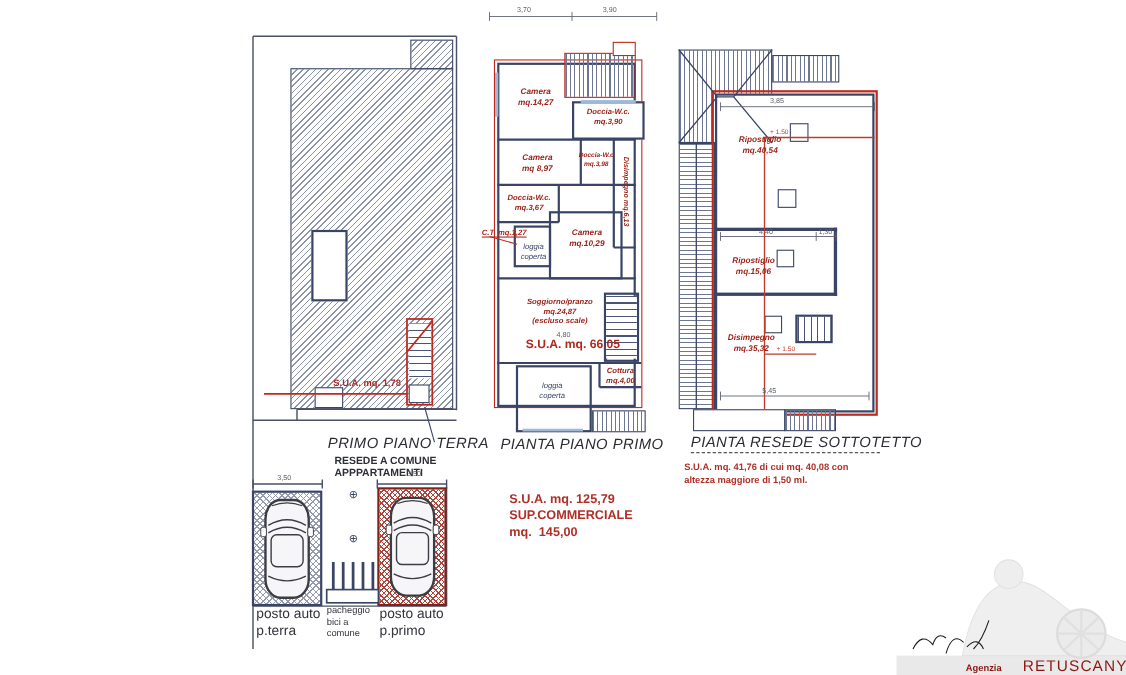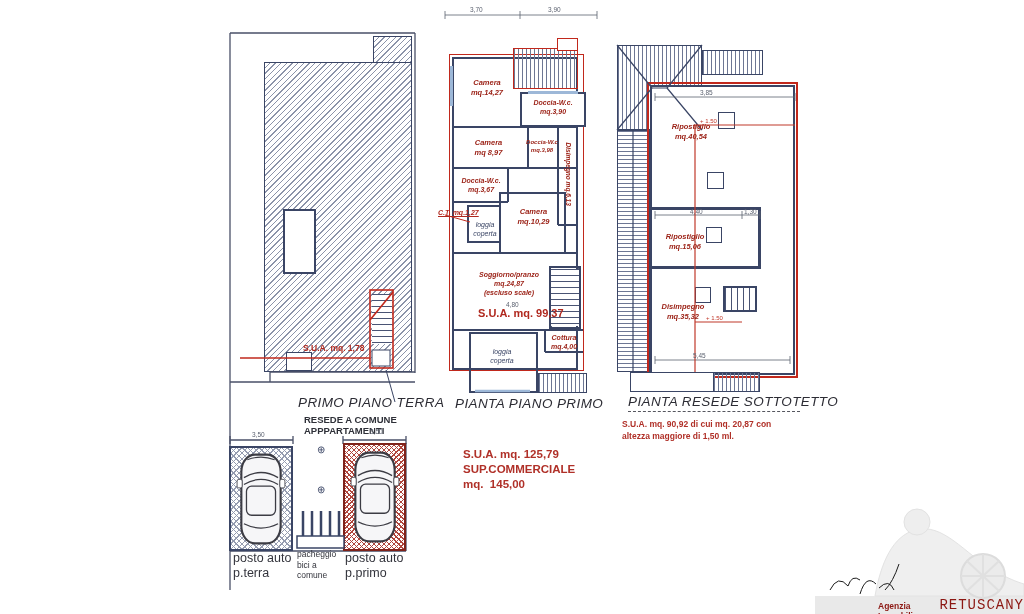--- a/index.html
+++ b/index.html
@@ -157,21 +157,21 @@
   <div class="rlabel" style="left:455px;top:176px;width:52px;font-size:7px">Doccia-W.c.
 mq.3,67</div>
   <div class="redtext" style="left:438px;top:209px;font-size:7px;font-style:italic;text-decoration:underline">C.T. mq.1,27</div>
   <div class="dlabel" style="left:469px;top:220px;width:32px">loggia
 coperta</div>
   <div class="rlabel" style="left:511px;top:207px;width:45px">Camera
 mq.10,29</div>
   <div class="rlabel" style="left:473px;top:270px;width:72px;font-size:7px">Soggiorno/pranzo
 mq.24,87
 (escluso scale)</div>
-  <div class="redtext" style="left:478px;top:307px;font-size:11px;white-space:nowrap">S.U.A. mq. 99,37</div>
+  <div class="redtext" style="left:478px;top:307px;font-size:11px;white-space:nowrap">S.U.A. mq. 66,05</div>
   <div class="rlabel" style="left:543px;top:333px;width:42px;font-size:7px">Cottura
 mq.4,00</div>
   <div class="dlabel" style="left:486px;top:347px;width:32px">loggia
 coperta</div>
 
   <div class="title" style="left:455px;top:396px">PIANTA PIANO PRIMO</div>
   <div class="redtext" style="left:463px;top:447px;font-size:11.5px;color:#b03028;line-height:1.3">S.U.A. mq. 125,79
 SUP.COMMERCIALE
 mq.&nbsp;&nbsp;145,00</div>
 
@@ -218,21 +218,21 @@
   <div class="abs" style="left:700px;top:118px;font-size:6px;color:#c0392b">+ 1.50</div>
   <div class="abs" style="left:706px;top:315px;font-size:6px;color:#c0392b">+ 1.50</div>
 
   <div class="dim" style="left:700px;top:89px">3,85</div>
   <div class="dim" style="left:690px;top:208px">4,40</div>
   <div class="dim" style="left:744px;top:208px">1,30</div>
   <div class="dim" style="left:693px;top:352px">5,45</div>
 
   <div class="title" style="left:628px;top:394px">PIANTA RESEDE SOTTOTETTO</div>
   <div class="abs" style="left:628px;top:411px;width:172px;height:0;border-top:1px dashed #55565e"></div>
-  <div class="redtext" style="left:622px;top:419px;font-size:8.5px;color:#b03028;line-height:1.4">S.U.A. mq. 90,92 di cui mq. 20,87 con
+  <div class="redtext" style="left:622px;top:419px;font-size:8.5px;color:#b03028;line-height:1.4">S.U.A. mq. 41,76 di cui mq. 40,08 con
 altezza maggiore di 1,50 ml.</div>
 
   <svg style="left:815px;top:470px" width="209" height="144" viewBox="0 0 209 144">
     <rect x="0" y="126" width="209" height="18" fill="#e9e9e9"></rect>
     <path d="M60,126 C66,92 78,66 100,60 C128,52 150,84 178,100 C192,108 202,112 209,114 L209,126 Z" fill="#efefef" stroke="#e3e3e3" stroke-width="1"></path>
     <circle cx="102" cy="52" r="13" fill="#eeeeee" stroke="#e2e2e2"></circle>
     <circle cx="168" cy="106" r="22" fill="#ebebeb" stroke="#dcdcdc" stroke-width="2"></circle>
     <g stroke="#e0e0e0" stroke-width="2">
       <line x1="146" y1="106" x2="190" y2="106"></line>
       <line x1="168" y1="84" x2="168" y2="128"></line>
@@ -241,16 +241,16 @@
     </g>
     <g stroke="#1c1c1c" stroke-width="1" fill="none">
       <path d="M15,120 q8,-16 18,-4 q4,-12 12,-6"></path>
       <path d="M45,124 q6,-20 16,-10"></path>
       <path d="M84,94 q-6,18 -14,26"></path>
       <path d="M64,118 q10,-10 15,2"></path>
     </g>
   </svg>
   <div class="abs" style="left:878px;top:597px;display:flex;align-items:baseline;gap:4px;color:#8c1712">
     <span style="font-size:8.5px;font-weight:bold">Agenzia Immobiliare</span>
-    <span style="font-size:14px;font-family:Liberation Mono, monospace;letter-spacing:1px">RETUSCANY</span>
+    <span style="font-size:14px;font-family:Liberation Sans, sans-serif;letter-spacing:1px">RETUSCANY</span>
   </div>
 
 </div>
 
 </body></html>

